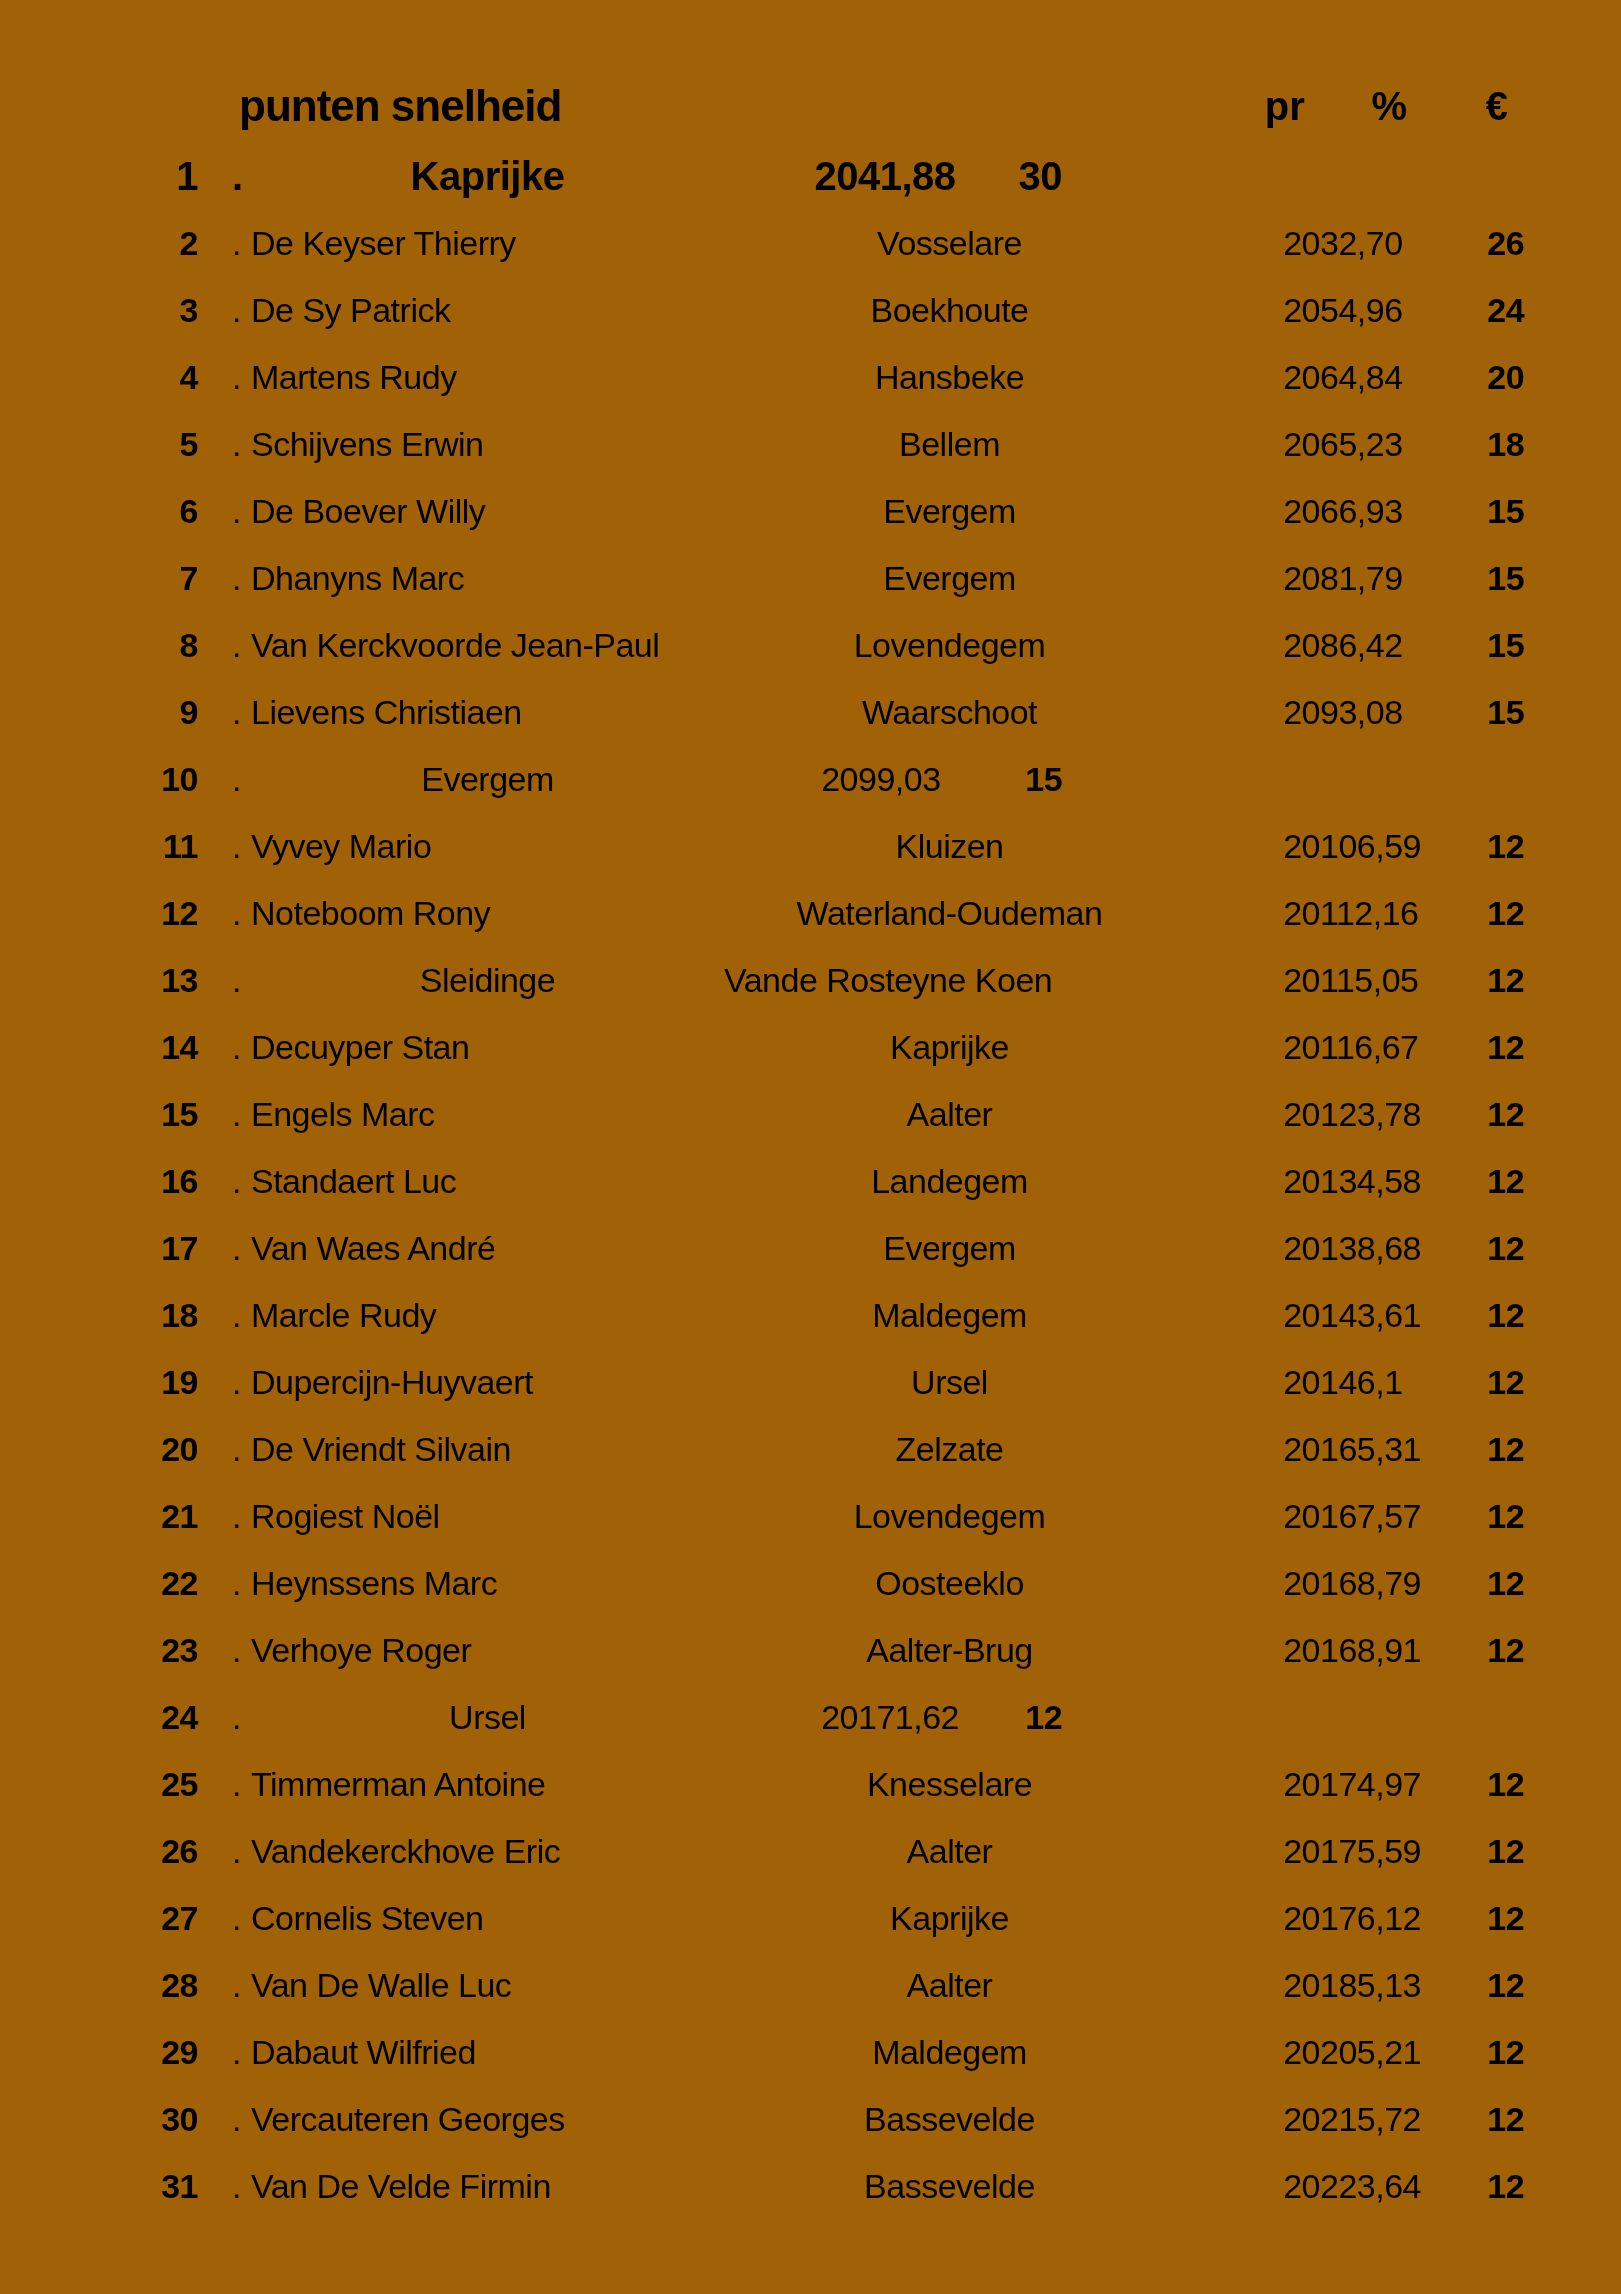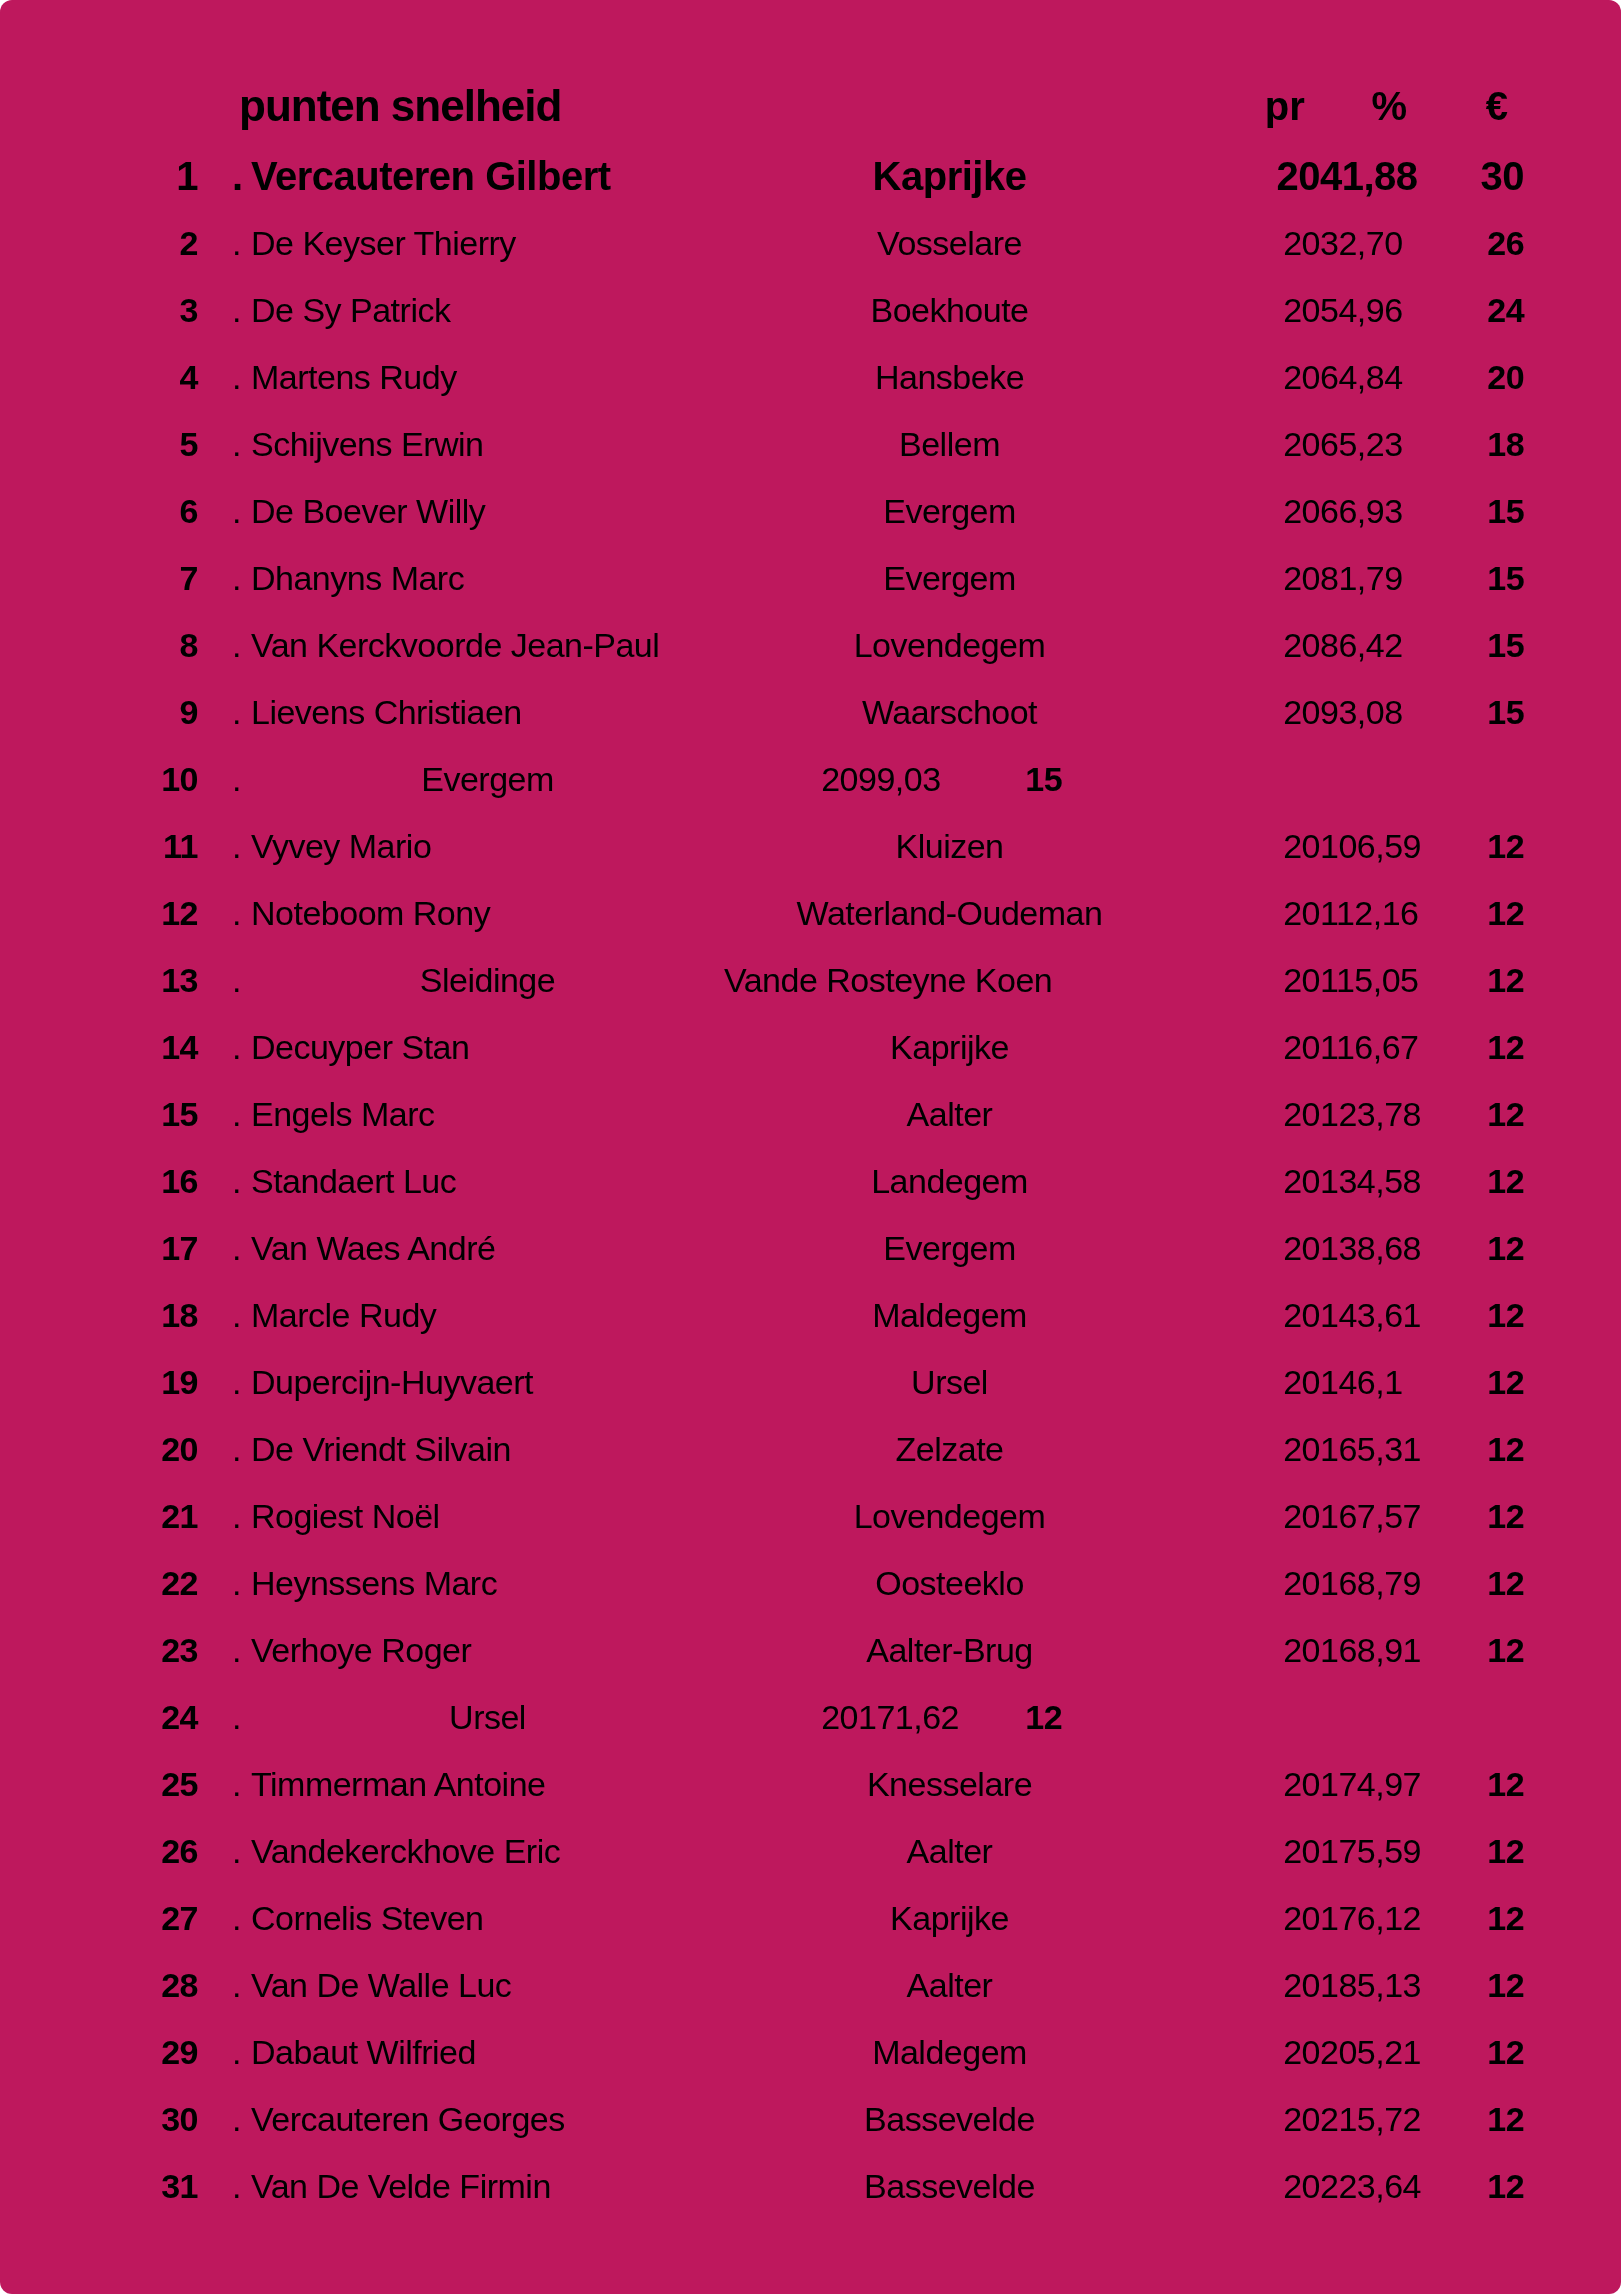--- a/index.html
+++ b/index.html
@@ -4,25 +4,24 @@
 <style>
   html, body {
     margin: 0;
     padding: 0;
     background: #ffffff;
   }
   .page {
     position: relative;
     width: 1621px;
     height: 2294px;
-    background: #be185d;
+    background: #a16207;
     color: #000000;
     font-family: "Liberation Sans", sans-serif;
     overflow: hidden;
-    border-radius: 12px;
   }
   
   .header-row {
     position: absolute;
     top: 82px;
     left: 0;
     width: 1621px;
     height: 48px;
     display: flex;
     align-items: center;
@@ -84,21 +83,20 @@
     <div class="title-cell">punten snelheid</div>
     <div class="hdr-cell hdr-pr">pr</div>
     <div class="hdr-cell hdr-pct">%</div>
     <div class="hdr-cell hdr-eur">€</div>
   </div>
 
   <div class="rows" id="rows-container">
     <div class="row bold">
       <div class="cell c-rank">1</div>
       <div class="cell c-dot">.</div>
-      <div class="cell c-name">Vercauteren Gilbert</div>
       <div class="cell c-place">Kaprijke</div>
       <div class="cell c-pr">20</div>
       <div class="cell c-pct">41,88</div>
       <div class="cell c-eur">30</div>
     </div>
 
     <div class="row">
       <div class="cell c-rank">2</div>
       <div class="cell c-dot">.</div>
       <div class="cell c-name">De Keyser Thierry</div>

